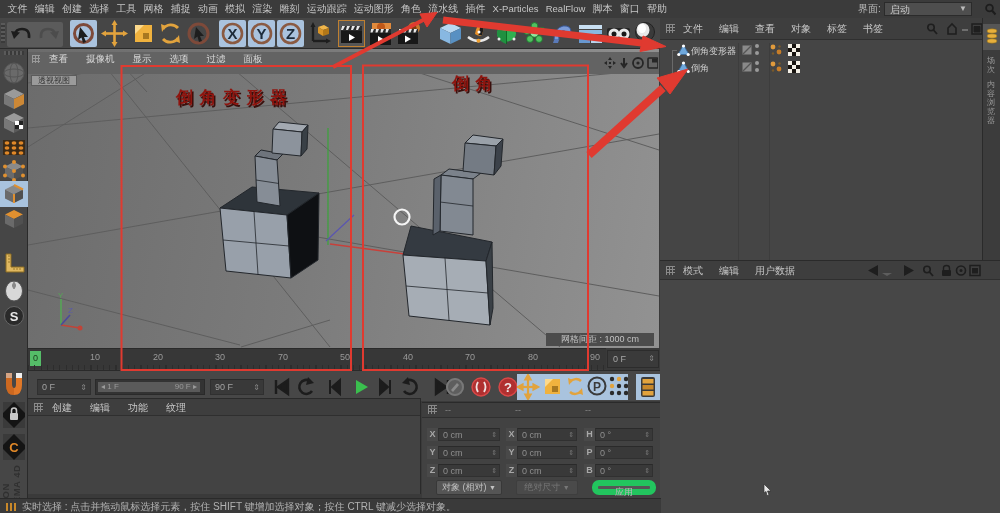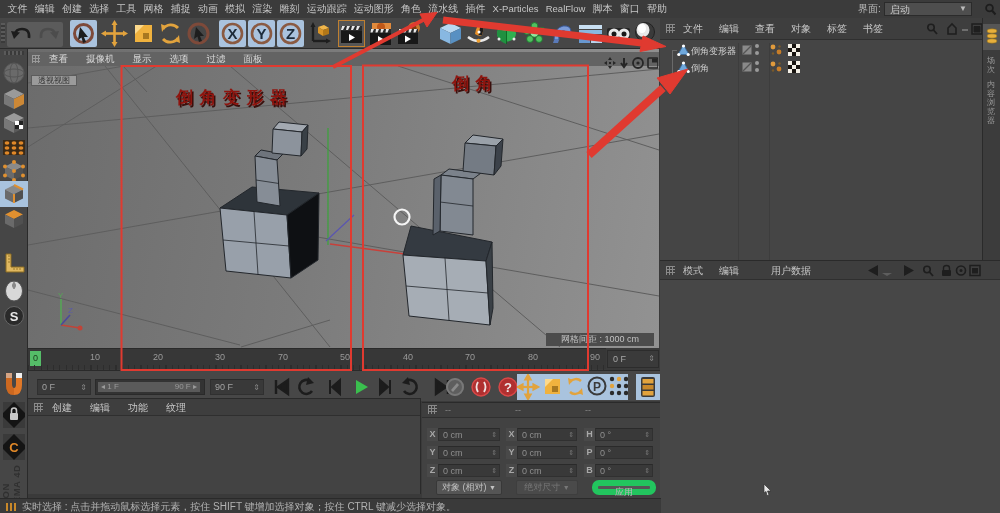--- a/index.html
+++ b/index.html
@@ -15,21 +15,21 @@
 #toolbar { left:0; top:18px; width:660px; height:31px; background:#464646;
   border-bottom:1px solid #2a2a2a; }
 .tbtn { position:absolute; top:2px; width:27px; height:27px; border-radius:2px; }
 .tblue { background:#aac3de; }
 
 #sidebar { left:0; top:49px; width:28px; height:449px; background:#464646;
   border-right:1px solid #2a2a2a; }
 
 #viewport { left:28px; top:49px; width:631px; height:299px;
   background:linear-gradient(100deg,#6c6c6c 0%,#7b7b7b 45%,#929292 100%); }
-#vpmenu { left:0; top:3px; width:631px; height:14px; background:#636363; color:#d8d8d8;
+#vpmenu { left:0; top:3px; width:631px; height:22px; background:#636363; color:#d8d8d8;
   font-size:9.5px; line-height:14px; white-space:nowrap; }
 #vplabel { left:3px; top:26px; width:46px; height:11px; background:#9b9b9b;
   border:1px solid #5c5c5c; color:#333; font-size:8px; line-height:9px; text-align:center; }
 #gridlabel { right:5px; bottom:2px; height:13px; background:#4c4c4c; color:#c2c2c2;
   font-size:9px; line-height:13px; padding:0 15px; }
 
 #ompanel { left:660px; top:18px; width:340px; height:242px; background:#454545; }
 #omhead { left:0; top:0; width:340px; height:22px; background:#3e3e3e; color:#c6c6c6;
   font-size:10px; line-height:22px; border-bottom:1px solid #2f2f2f; }
 #omstrip { left:982px; top:18px; width:18px; height:495px; background:#3c3c3c;
@@ -575,21 +575,21 @@
           <ellipse cx="6" cy="8" rx="5" ry="2.2"></ellipse>
           <ellipse cx="6" cy="13" rx="5" ry="2.2"></ellipse>
         </g>
       </svg>
     <svg class="abs" style="left:3px;top:272px" width="12" height="12" viewBox="0 0 12 12">
         <rect x="0.5" y="0.5" width="11" height="11" fill="#7a7a7a" stroke="#2a2a2a"></rect>
         <rect x="2" y="2" width="8" height="5" fill="#9a9a9a"></rect>
       </svg>
   </div>
   <div id="attrpanel" class="abs">
-    <div id="attrhead" class="abs"><span style="display:inline-block;width:9px;height:9px;margin:0 0 -1px 6px;background:repeating-linear-gradient(to right,#8a8a8a 0 1px,transparent 1px 3px),repeating-linear-gradient(to bottom,#8a8a8a 0 1px,transparent 1px 3px)"></span><span style="margin:0 8px">模式</span><span style="margin:0 8px">编辑</span><span style="margin:0 24px">用户数据</span>
+    <div id="attrhead" class="abs"><span style="display:inline-block;width:9px;height:9px;margin:0 0 -1px 6px;background:repeating-linear-gradient(to right,#8a8a8a 0 1px,transparent 1px 3px),repeating-linear-gradient(to bottom,#8a8a8a 0 1px,transparent 1px 3px)"></span><span style="margin:0 8px">模式</span><span style="margin:0 8px">编辑</span><span style="margin:0 8px">用户数据</span>
       <svg class="abs" style="left:204px;top:3px" width="118" height="13" viewBox="0 0 118 13">
           <g fill="#1e1e1e">
             <path d="M14 1 L14 12 L4 6.5Z"></path>
             <path d="M18 9 L28 9 L23 12Z" fill="#5e5e5e"></path>
             <path d="M40 1 L40 12 L50 6.5Z"></path>
             <circle cx="63" cy="5.5" r="3.2" fill="none" stroke="#1e1e1e" stroke-width="1.6"></circle>
             <line x1="65.5" y1="8" x2="69" y2="12" stroke="#1e1e1e" stroke-width="1.8"></line>
             <rect x="78" y="6" width="9" height="6" rx="1"></rect>
             <path d="M79.5 6 L79.5 4 Q79.5 1.5 82.5 1.5 Q85.5 1.5 85.5 4 L85.5 6" fill="none" stroke="#1e1e1e" stroke-width="1.4"></path>
             <circle cx="97" cy="6.5" r="4.5" fill="none" stroke="#1e1e1e" stroke-width="1.6"></circle>

